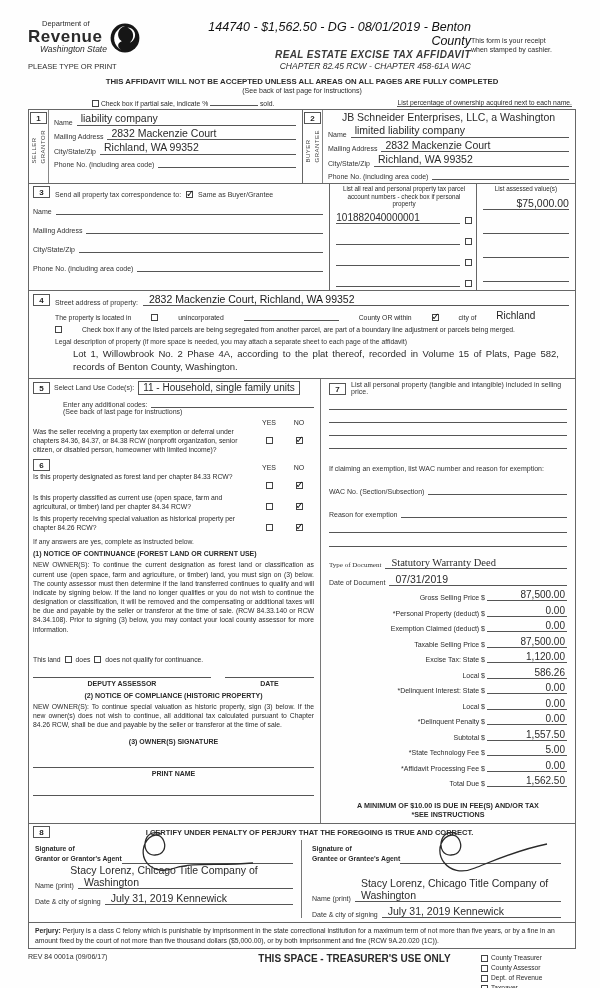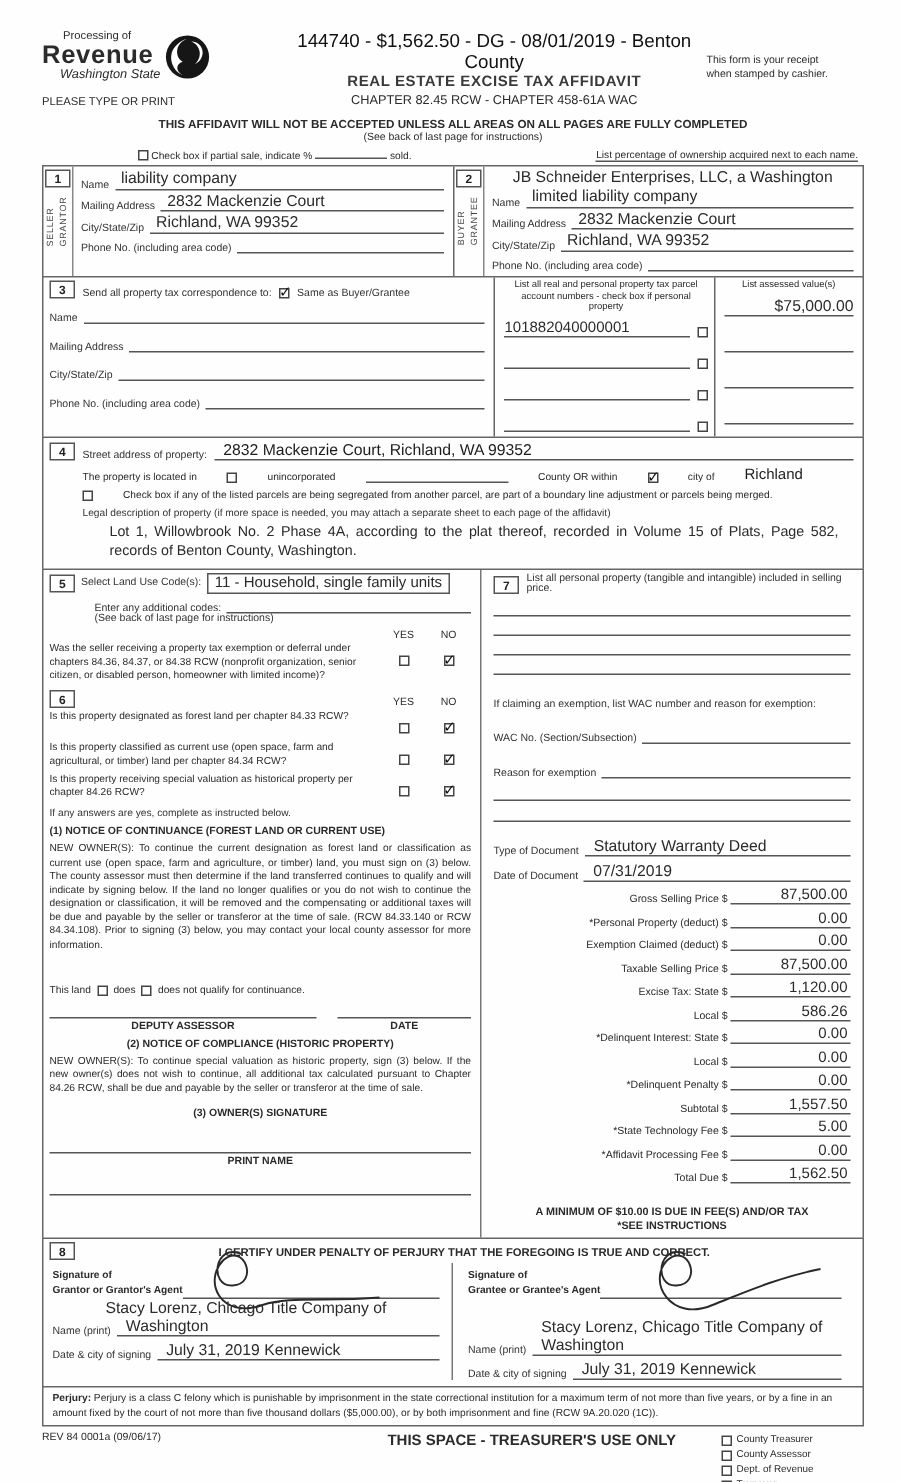--- a/index.html
+++ b/index.html
@@ -20,21 +20,21 @@
 
   
   .header { display:flex; }
   .logo-block { width:160px; }
   .logo-top { display:flex; align-items:flex-start; }
   .dor-name { line-height:1; }
   .dor-dept { font-size:7.5px; margin-left:14px; }
   .dor-rev { font-size:17px; font-weight:bold; letter-spacing:0.5px; }
   .dor-wa { font-size:8.5px; font-style:italic; margin-left:12px; }
   .typeprint { font-size:7.5px; margin-top:4px; }
-  .center-block { flex:1; text-align:center; }
+  .center-block { flex:1; text-align:right;font-style:italic; }
   .stamp { font-size:12.5px; color:#111; }
   .reet-title { font-size:10px; font-weight:bold; color:#3a3a3a; margin-top:1px; letter-spacing:0.4px; }
   .chapter { font-size:8.5px; margin-top:1px; }
   .receipt { width:105px; font-size:7px; padding-top:16px; line-height:1.35; }
   .warning { text-align:center; font-size:7.8px; font-weight:bold; margin-top:6px; }
   .warning-sub { text-align:center; font-size:7px; margin-top:1px; }
   .partial-row { display:flex; font-size:6.8px; margin-top:5px; padding:0 4px 2px 64px; justify-content:space-between; align-items:flex-end; }
 
   
   .parties { display:flex; border:1px solid #666; border-bottom:none; }
@@ -111,21 +111,21 @@
 </style>
 </head>
 <body>
 
 <div class="page">
 
   <div class="header">
     <div class="logo-block">
       <div class="logo-top">
         <div class="dor-name">
-          <div class="dor-dept">Processing of</div>
+          <div class="dor-dept">Department of</div>
           <div class="dor-rev">Revenue</div>
           <div class="dor-wa">Washington State</div>
         </div>
         <span style="margin-left:2px; margin-top:2px;">
           <svg width="32" height="32" viewBox="0 0 40 40">
               <circle cx="20" cy="20" r="18" fill="#161616"></circle>
               <path d="M20,5 C11,7 8,19 16,24 C10,26 10,32 16,35 C6,31 3,17 11,10 C14,7 17,5 20,5 Z" fill="#fff"></path>
               <path d="M23,7 C31,10 33,20 26,26 C31,24 35,17 31,11 C29,8 26,7 23,7 Z" fill="#fff"></path>
             </svg>
         </span>
@@ -383,21 +383,21 @@
           <span class="lbl">WAC No. (Section/Subsection)</span>
           <span class="fill"></span>
         </div>
       <div class="exem-line" style="margin-top:13px;">
           <span class="lbl">Reason for exemption</span>
           <span class="fill"></span>
         </div>
       <div style="border-bottom:1px solid #555; margin-top:14px;"></div>
       <div style="border-bottom:1px solid #555; margin-top:13px;"></div>
 
-      <div class="exem-line" style="margin-top:10px;">
+      <div class="exem-line" style="margin-top:10px;font-family:Liberation Serif, serif;">
           <span class="lbl">Type of Document</span>
           <span class="fill">Statutory Warranty Deed</span>
         </div>
       <div class="exem-line" style="margin-top:4px;">
           <span class="lbl">Date of Document</span>
           <span class="fill">07/31/2019</span>
         </div>
 
       <div class="fin-row">
           <span class="flab">Gross Selling Price $</span>

